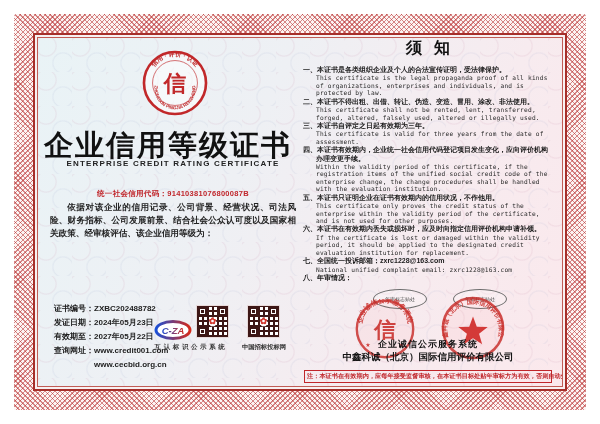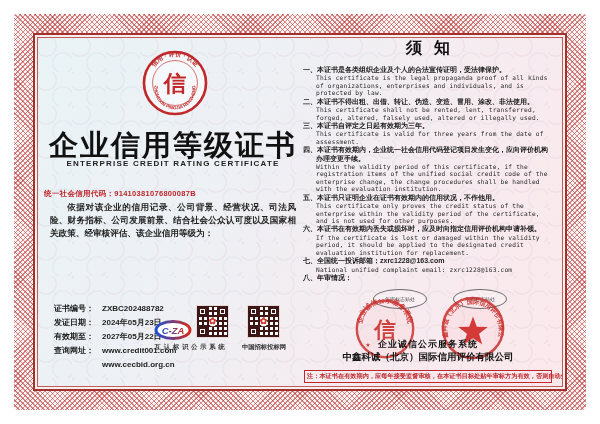--- a/index.html
+++ b/index.html
@@ -21,34 +21,34 @@
       radial-gradient(circle at 8px 8px, rgba(205,150,175,0) 9px, rgba(198,140,168,.14) 10px, rgba(198,140,168,0) 11.5px),
       radial-gradient(circle at 25px 25px, rgba(160,170,205,0) 9px, rgba(150,160,198,.12) 10px, rgba(150,160,198,0) 11.5px),
       linear-gradient(115deg, #e9f3f6 0%, #eef0f4 38%, #f7ebef 72%, #fbe8ec 100%);
     background-size:34px 34px, 34px 34px, 100% 100%;
   }
   .content { position:absolute; inset:0; }
 
   
   .left-col { position:absolute; left:6px; top:0; width:258px; height:100%; }
   .emblem { position:absolute; left:98px; top:12px; width:66px; height:66px; }
-  .title-cn { position:absolute; top:88px; left:0; width:100%; text-align:center;
+  .title-cn { position:absolute; top:88px; left:0; width:100%; 
     font-family:"Liberation Serif", serif; font-weight:bold; font-size:29px; letter-spacing:2px; color:#111; }
   .title-en { position:absolute; top:121px; left:0; width:100%; text-align:center;
     font-weight:bold; font-size:8px; letter-spacing:1.2px; color:#222; }
   .company { position:absolute; top:133px; left:0; width:100%; text-align:center;
     font-family:"Liberation Serif", serif; font-weight:bold; font-size:15px; color:#151515; }
-  .credit-code { position:absolute; top:151px; left:0; width:100%; 
+  .credit-code { position:absolute; top:151px; left:0; width:100%; text-align:center;
     font-size:7.5px; font-weight:bold; color:#c0262b; letter-spacing:.3px; }
   .intro { position:absolute; top:163px; left:6px; width:246px;
     font-size:8.6px; line-height:1.5; color:#222; text-indent:2em; text-align:justify; font-weight:bold; }
   .rating { position:absolute; top:203px; left:0; width:100%; text-align:center;
     font-family:"Liberation Serif", serif; font-weight:900; font-size:44px; letter-spacing:2px; color:#d01f1f; }
   .fields { position:absolute; top:263px; left:10px; width:150px; }
-  .f-row { display:flex; height:14px; align-items:center;gap:8px; }
+  .f-row { display:flex; height:14px; align-items:center; }
   .f-label { font-size:8px; font-weight:bold; color:#1a1a1a; white-space:nowrap; }
   .f-value { font-size:8px; font-weight:bold; color:#222; white-space:nowrap; }
   
   .logo-cza { position:absolute; left:110px; top:281px; width:38px; height:22px; }
   .qr { position:absolute; width:33px; height:33px; background-color:#fff; border:1px solid #e8dada;
     background-image:
       repeating-linear-gradient(0deg, #3d1716 0 2px, rgba(0,0,0,0) 2px 5px),
       repeating-linear-gradient(90deg, #3d1716 0 2px, rgba(0,0,0,0) 2px 5px); }
   .qr1 { left:152px; top:267px; }
   .qr2 { left:203px; top:267px; }

